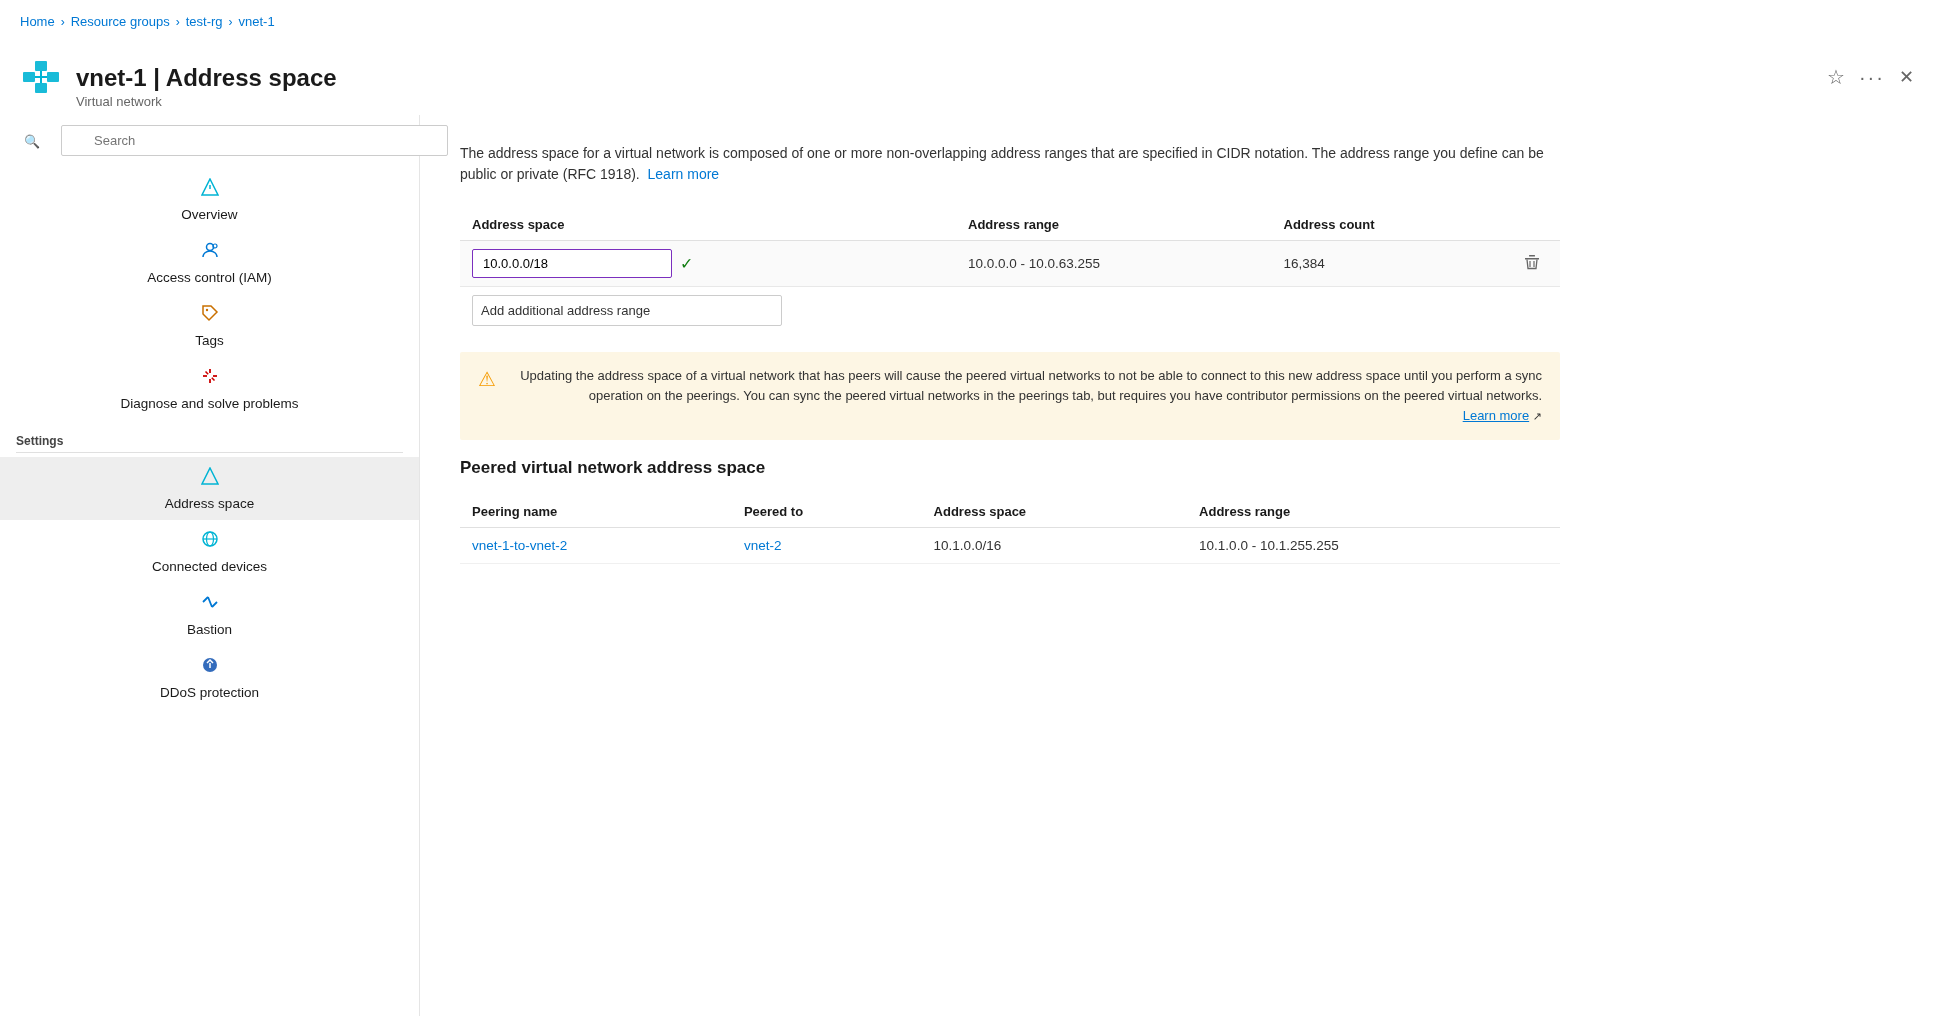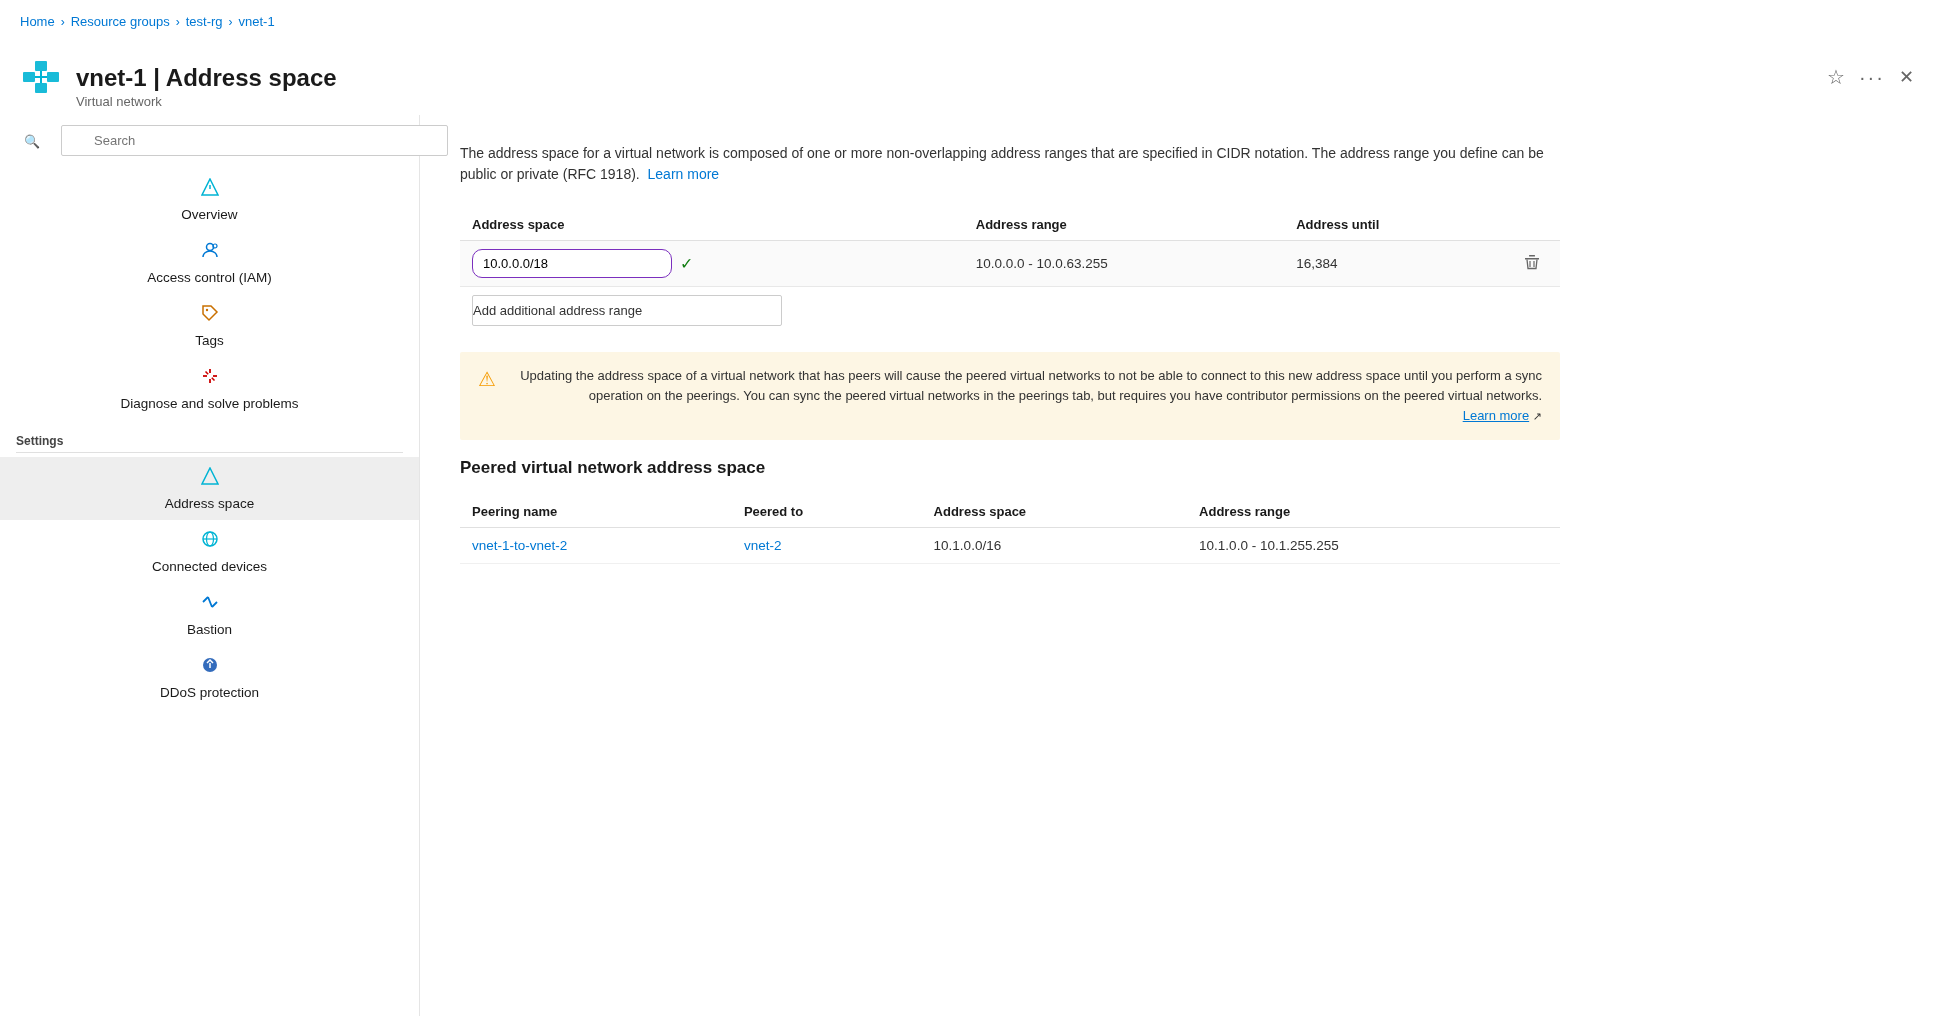--- a/index.html
+++ b/index.html
@@ -35,24 +35,24 @@
     .content { flex: 1; overflow-y: auto; padding: 28px 40px; }
 
     .description-text { font-size: 14px; color: #333; line-height: 1.5; max-width: 1100px; margin-bottom: 24px; }
     .description-text a { color: #0078d4; text-decoration: none; }
 
     .address-table { width: 100%; max-width: 1100px; border-collapse: collapse; margin-bottom: 18px; }
     .address-table th { text-align: left; padding: 8px 12px; font-weight: 600; font-size: 13px; border-bottom: 1px solid #e0e0e0; color: #1a1a1a; }
     .address-table td { padding: 8px 12px; font-size: 13.5px; vertical-align: middle; }
     .address-table tr.data-row td { background: #fafafa; border-bottom: 1px solid #e8e8e8; }
     .address-input-cell { display: flex; align-items: center; gap: 8px; }
-    .address-input { border: 1.5px solid #7b2fbe; border-radius: 10px; padding: 6px 10px; font-size: 13px; width: 200px; }
+    .address-input { border: 1.5px solid #7b2fbe; border-radius: 2px; padding: 6px 10px; font-size: 13px; width: 200px; }
     .check-mark { color: #107c10; font-size: 16px; }
     .delete-btn { background: none; border: none; cursor: pointer; color: #666; font-size: 16px; padding: 4px 8px; }
-    .add-range-btn { border: 1px solid #ccc; background: #fff; padding: 7px 0; font-size: 13px; cursor: pointer; border-radius: 2px; color: #333; width: 310px; text-align: left; }
+    .add-range-btn { border: 1px solid #ccc; background: #fff; padding: 7px 8px; font-size: 13px; cursor: pointer; border-radius: 2px; color: #333; width: 310px; text-align: left; }
 
     .warning-box { display: flex; gap: 12px; background: #fdf6e4; border: none; padding: 14px 18px; max-width: 1100px; margin: 18px 0; border-radius: 2px; }
     .warning-icon { font-size: 20px; color: #f59b00; flex-shrink: 0; margin-top: 1px; }
     .warning-text { font-size: 13px; color: #333; line-height: 1.55; text-align: right; }
     .warning-text a { color: #0078d4; text-decoration: underline; cursor: pointer; }
 
     .peered-section { max-width: 1100px; }
     .peered-title { font-size: 17px; font-weight: 600; color: #1a1a1a; margin-bottom: 18px; }
     .peered-table { width: 100%; border-collapse: collapse; }
     .peered-table th { text-align: left; padding: 8px 12px; font-weight: 600; font-size: 13px; border-bottom: 1px solid #e0e0e0; color: #1a1a1a; }
@@ -204,21 +204,21 @@
     <p class="description-text">
       <span>The address space for a virtual network is composed of one or more non-overlapping address ranges that are specified in CIDR notation. The address range you define can be public or private (RFC 1918).</span>
       &nbsp;<a>Learn more</a>
     </p>
 
     <table class="address-table">
       <thead>
         <tr>
           <th>Address space</th>
           <th>Address range</th>
-          <th>Address until</th>
+          <th>Address count</th>
           <th style="width:50px;"></th>
         </tr>
       </thead>
       <tbody>
         <tr class="data-row">
           <td>
             <div class="address-input-cell">
               <input type="text" class="address-input" value="10.0.0.0/18" style="">
               <span class="check-mark">✓</span>
             </div>

